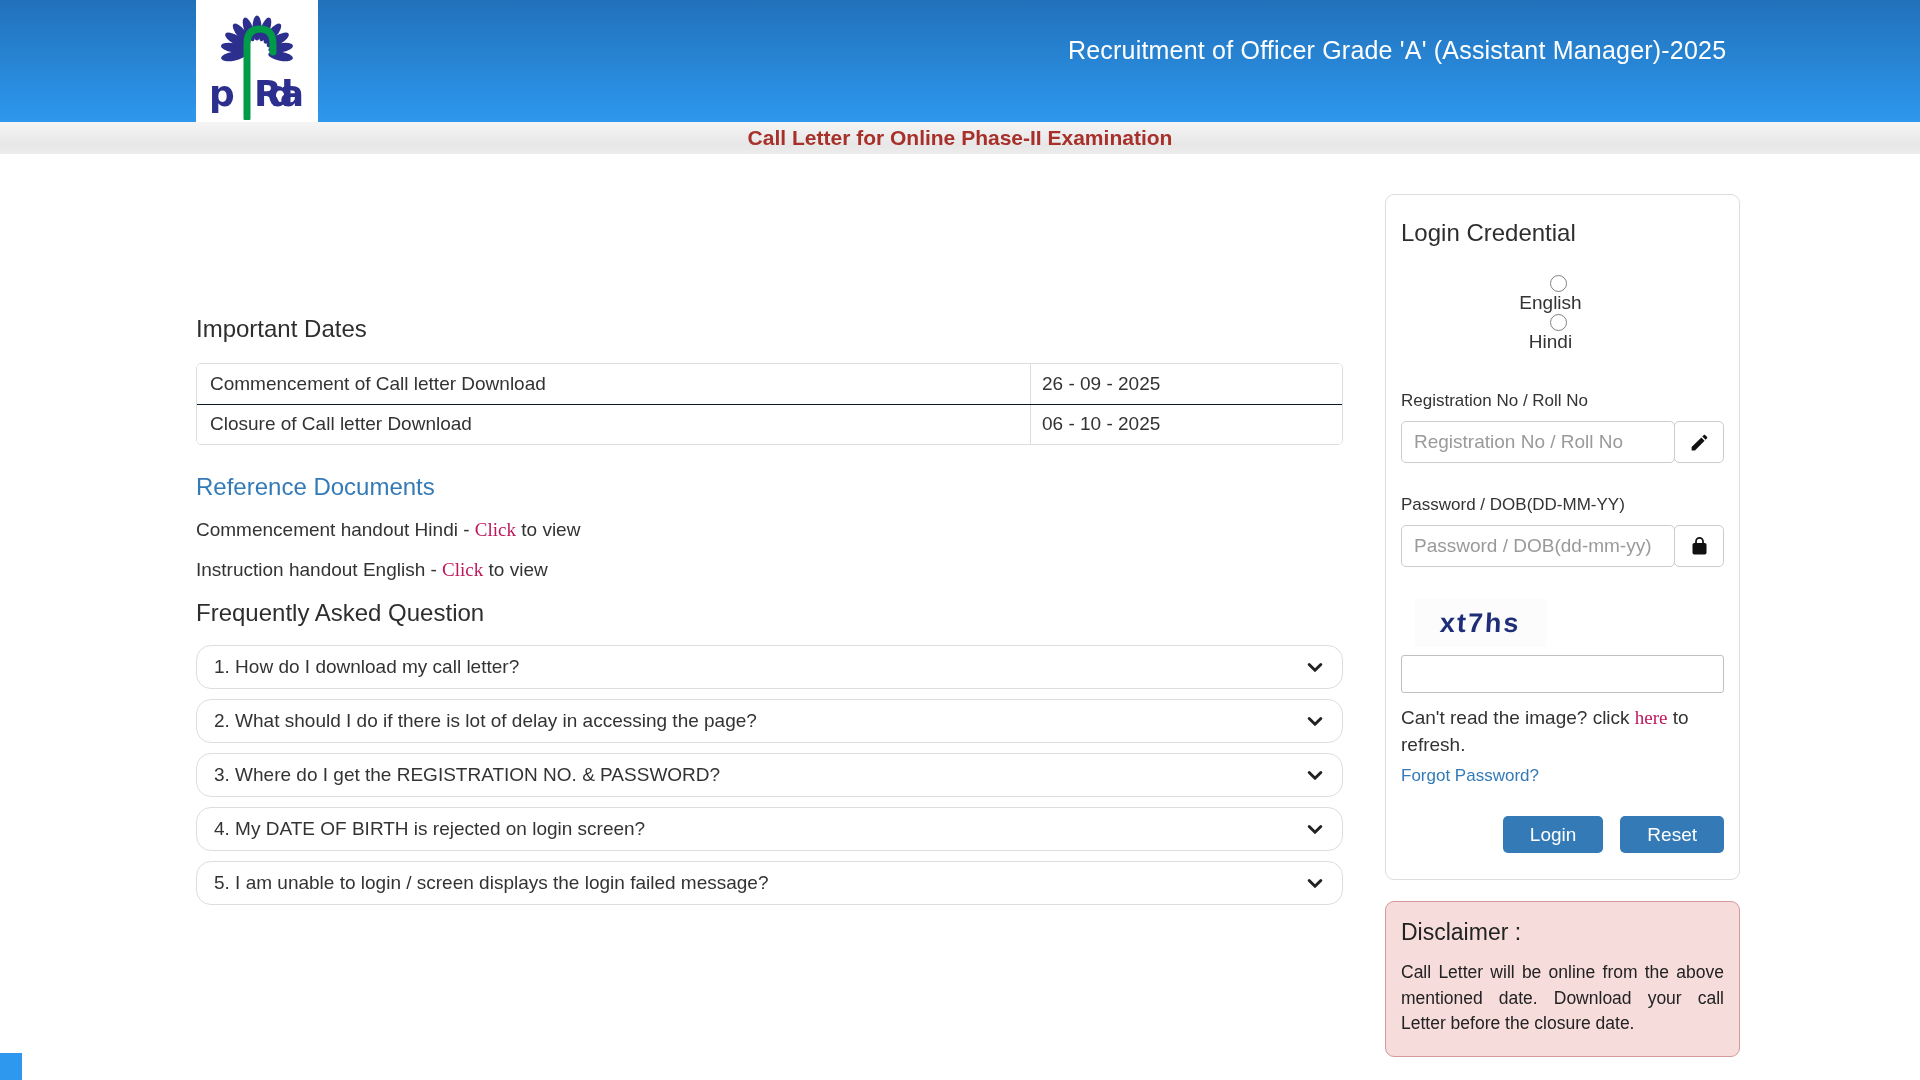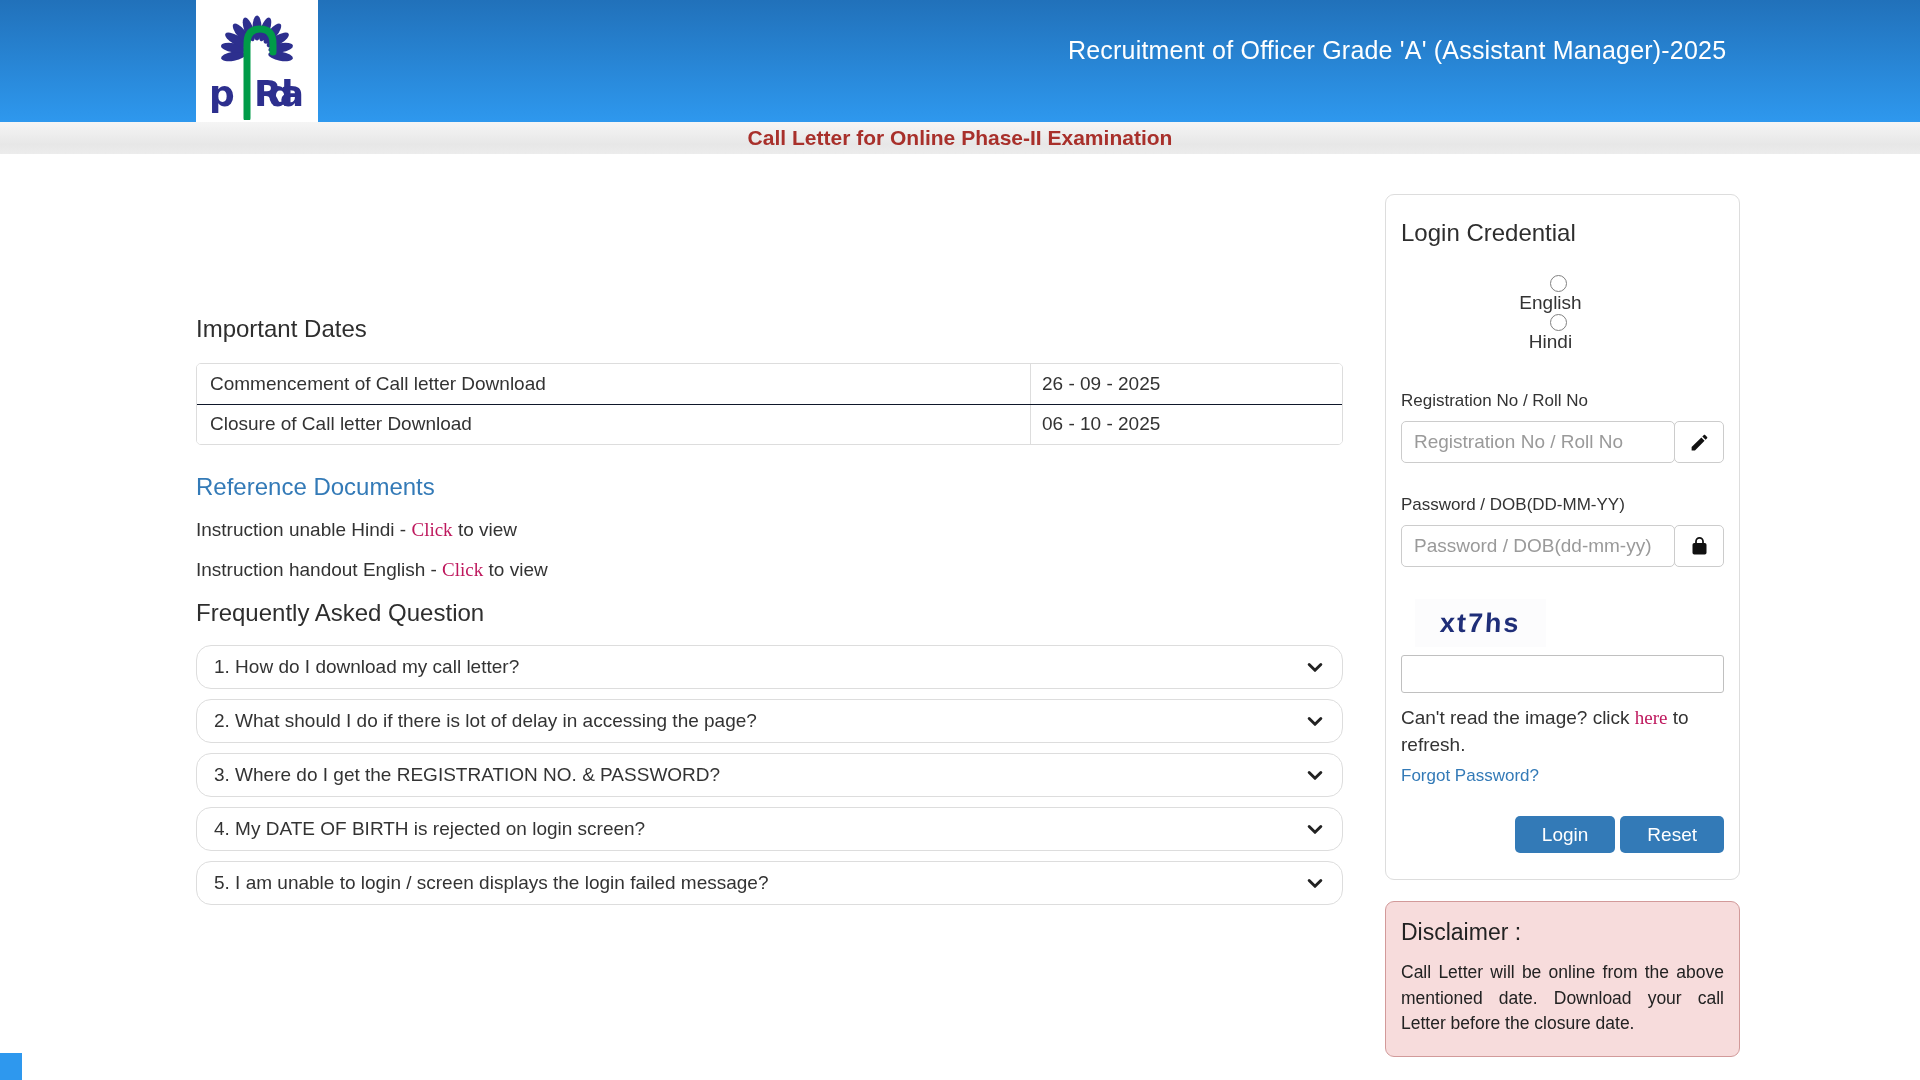--- a/index.html
+++ b/index.html
@@ -108,21 +108,21 @@
     font-size:27px; font-weight:bold; color:#1f2e78; letter-spacing:2px;
     transform:skewX(-3deg);
   }
   .captcha-input {
     width:100%; height:38px; border:1px solid #c0c0c0; border-radius:3px;
     margin-bottom:12px; font-size:19px; padding:0 10px; color:#555; outline:none;
   }
   .captcha-help { font-size:19px; color:#333; line-height:1.4; margin-bottom:8px; }
   .forgot-link { display:inline-block; font-size:17px; color:#337ab7; text-decoration:none; margin-bottom:30px; cursor:pointer; }
 
-  .btn-row { display:flex; justify-content:flex-end; gap:5px; }
+  .btn-row { display:flex; justify-content:flex-end; gap:17px; }
   .btn {
     height:37px; padding:0 27px; border:none; border-radius:5px;
     background:#337ab7; color:#fff; font-size:19px; cursor:pointer;
     font-family:"Liberation Sans", sans-serif;
   }
 
   
   .disclaimer {
     margin-top:21px; background:#f7dcdc; border:1px solid #d29a9a; border-radius:9px;
     padding:17px 15px 20px;
@@ -178,21 +178,21 @@
       </div>
       <div class="dates-row">
         <div class="dates-label">Closure of Call letter Download</div>
         <div class="dates-value">06 - 10 - 2025</div>
       </div>
     </div>
 
     <div class="section-title blue">Reference Documents</div>
 
     <div class="doc-line">
-      <span>Instruction unable Hindi - </span><a>Click</a><span> to view</span>
+      <span>Commencement handout Hindi - </span><a>Click</a><span> to view</span>
     </div>
     <div class="doc-line">
       <span>Instruction handout English - </span><a>Click</a><span> to view</span>
     </div>
 
     <div class="section-title faq-title">Frequently Asked Question</div>
 
     <div class="faq-item">
       <span>1. How do I download my call letter?</span>
       <svg class="chevron" viewBox="0 0 24 24" fill="none" stroke="#222" stroke-width="3.5" stroke-linecap="round" stroke-linejoin="round">

